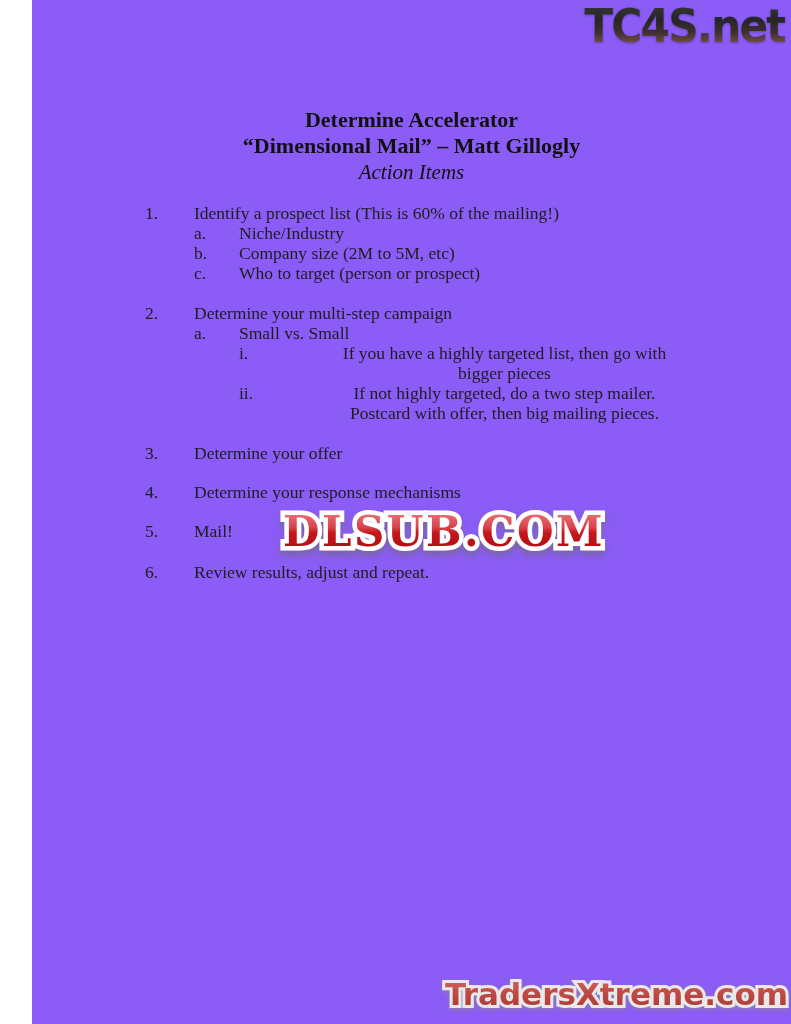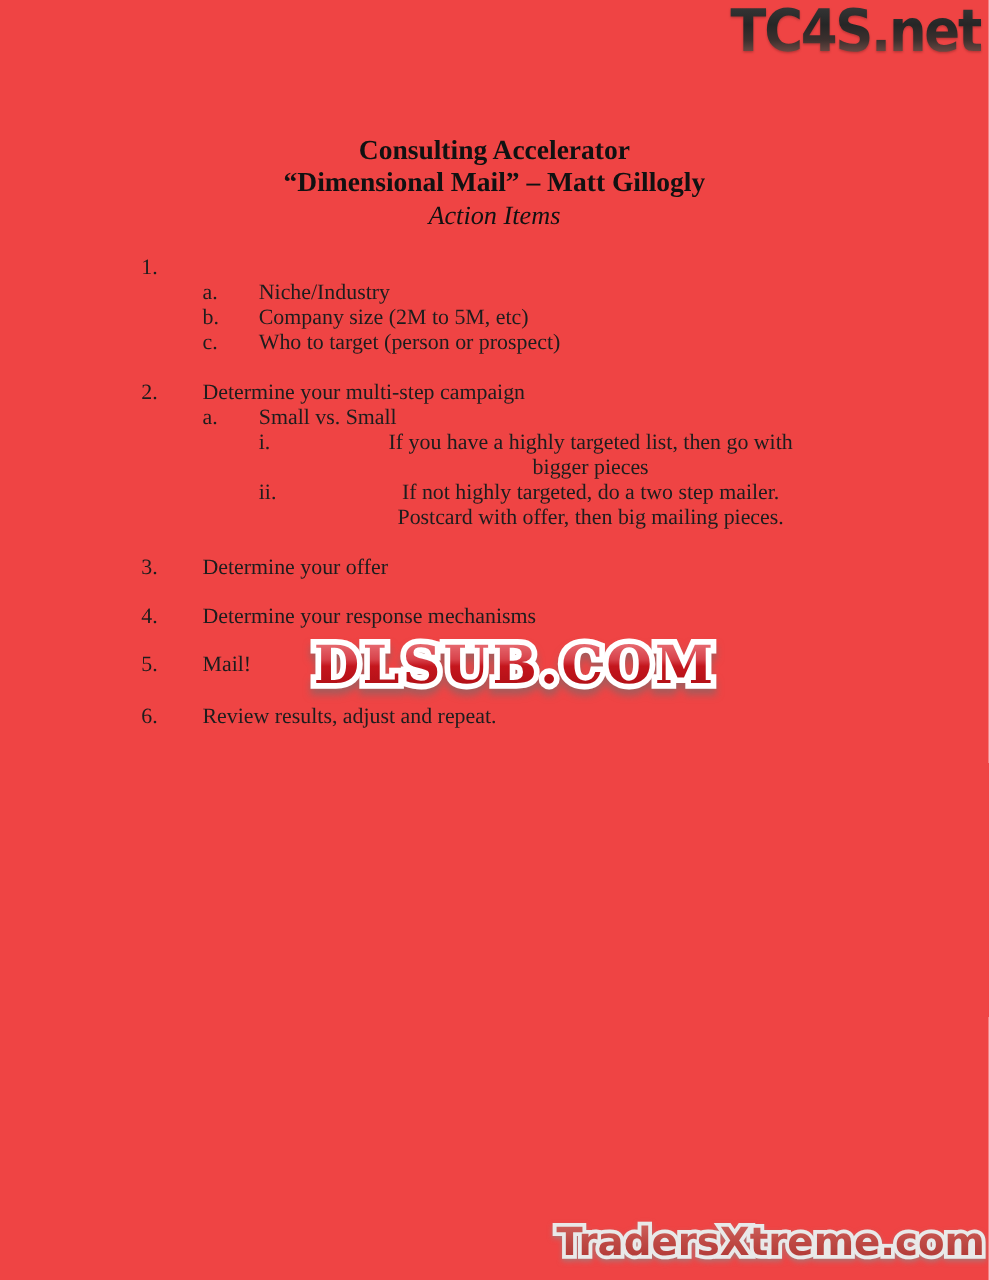--- a/index.html
+++ b/index.html
@@ -1,20 +1,20 @@
 <!DOCTYPE html>
 <html><head>
 <meta charset="utf-8">
 <style>
   html,body{margin:0;padding:0;}
   body{
     width:791px;height:1024px;background:#ffffff;position:relative;
     font-family:"Liberation Serif", serif;color:#1d1d1d;overflow:hidden;
   }
-  .page{position:absolute;inset:0;background:#ef4444;overflow:hidden;}
+  .page{position:absolute;inset:0;background:#8b5cf6;overflow:hidden;margin-left:32px;}
 
   
   .tc4s{
     position:absolute;top:0px;right:6px;
     font-family:"DejaVu Sans", sans-serif;font-weight:bold;
     font-size:47px;line-height:52px;letter-spacing:-2px;
     transform:scaleX(0.90);transform-origin:100% 0;
     background:linear-gradient(180deg,#3b3b3b 0%,#262626 38%,#3d302e 62%,#6f4b45 82%,#95645c 100%);
     -webkit-background-clip:text;background-clip:text;color:transparent;
     filter:drop-shadow(0 1px 1px rgba(0,0,0,0.25));
@@ -69,27 +69,30 @@
   }
 </style>
 </head>
 <body>
 
 <div class="page">
 
   <div class="tc4s">TC4S.net</div>
 
   <div class="title-block">
-    <div class="title-line">Consulting Accelerator</div>
+    <div class="title-line">Determine Accelerator</div>
     <div class="title-line">“Dimensional Mail” – Matt Gillogly</div>
     <div class="title-sub">Action Items</div>
   </div>
 
   <div class="list-row lv1" style="top:204px">
     <span class="marker">1.</span>
+    <div class="text">
+        <div>Identify a prospect list (This is 60% of the mailing!)</div>
+      </div>
   </div>
 
   <div class="list-row lv2" style="top:224px">
     <span class="marker">a.</span>
     <div class="text">
         <div>Niche/Industry</div>
       </div>
   </div>
 
   <div class="list-row lv2" style="top:244px">

